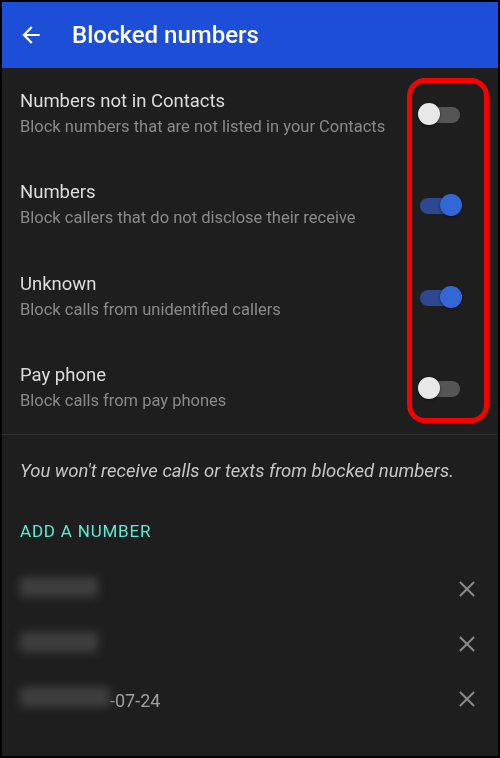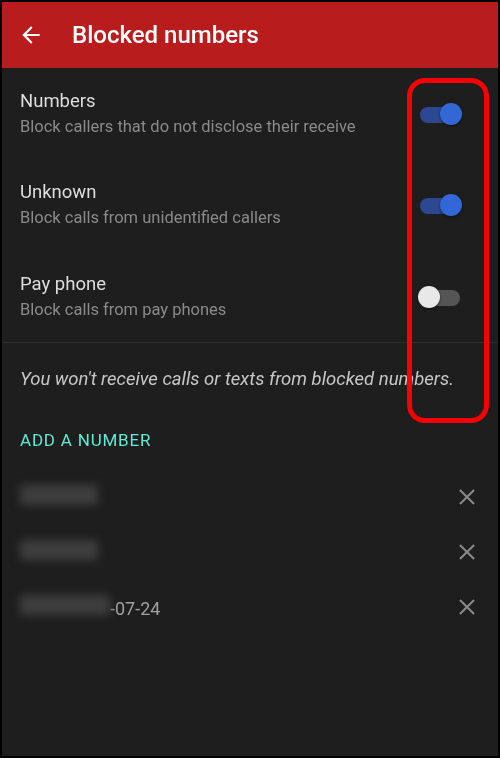--- a/index.html
+++ b/index.html
@@ -10,21 +10,21 @@
     }
     body {
       width: 500px;
       height: 758px;
       background: #1e1e1e;
       overflow: hidden;
       position: relative;
       border: 2px solid #000;
     }
     .appbar {
-      background: #b91c1c;
+      background: #1d4ed8;
       height: 66px;
       display: flex;
       align-items: center;
       padding-left: 16px;
     }
     .back-arrow {
       width: 26px;
       height: 26px;
       fill: #fff;
       margin-right: 28px;
@@ -157,20 +157,30 @@
 
 <div class="appbar">
   <svg class="back-arrow" viewBox="0 0 24 24">
     <path d="M20 11H7.83l5.59-5.59L12 4l-8 8 8 8 1.41-1.41L7.83 13H20v-2z"></path>
   </svg>
   <div class="appbar-title">Blocked numbers</div>
 </div>
 
 <div class="content">
 
+  <div class="setting">
+    <div class="setting-text">
+      <div class="setting-title">Numbers not in Contacts</div>
+      <div class="setting-desc">Block numbers that are not listed in your Contacts</div>
+    </div>
+    <div class="toggle toggle-off">
+      <div class="track"></div>
+        <div class="thumb"></div>
+    </div>
+  </div>
 
   <div class="setting">
     <div class="setting-text">
       <div class="setting-title">Numbers</div>
       <div class="setting-desc">Block callers that do not disclose their receive</div>
     </div>
     <div class="toggle toggle-on">
       <div class="track"></div>
         <div class="thumb"></div>
     </div>

